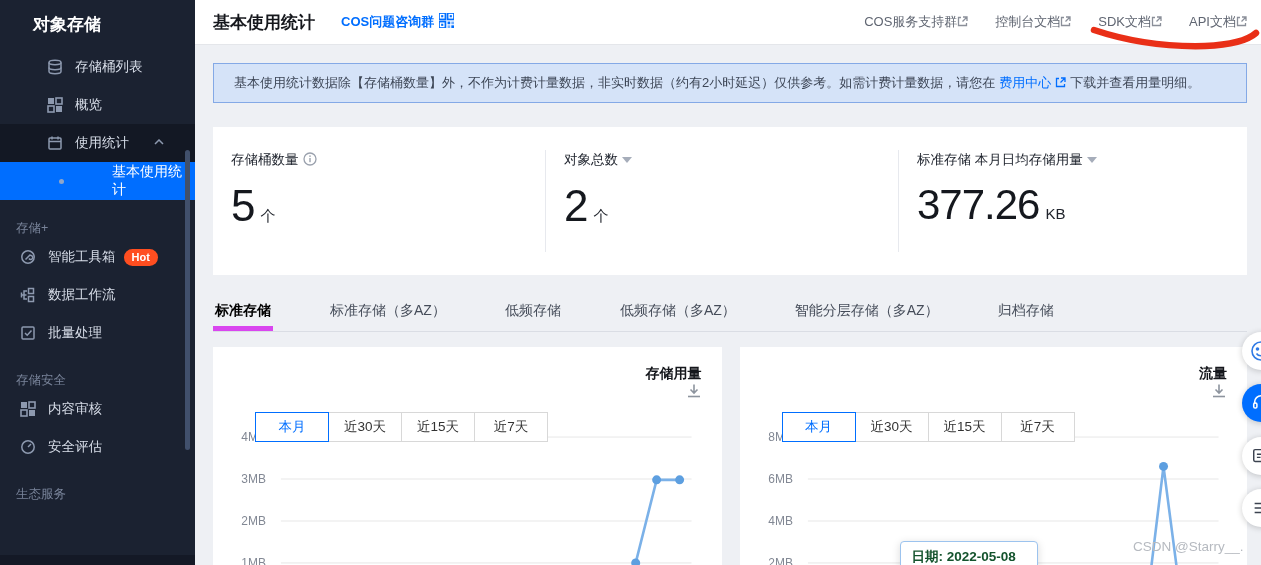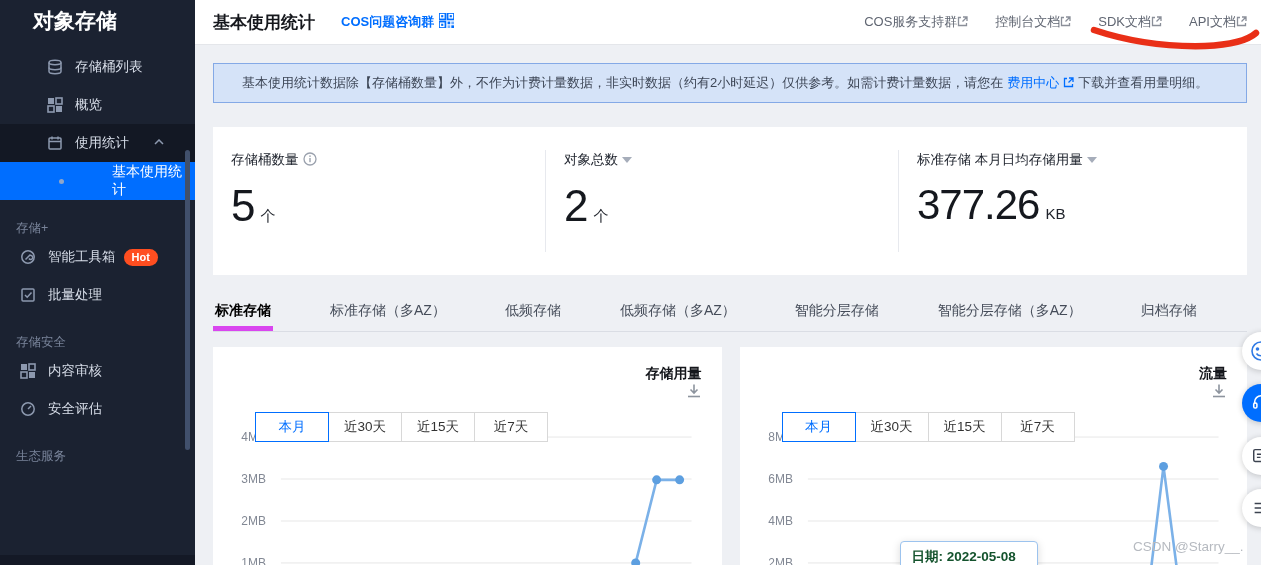--- a/index.html
+++ b/index.html
@@ -2,21 +2,21 @@
 <html><head>
 <meta charset="utf-8">
 <style>
   * { box-sizing:border-box; margin:0; padding:0; }
   html,body { width:1261px; height:565px; overflow:hidden; }
   body { font-family:"Liberation Sans","DejaVu Sans",sans-serif; background:#eef0f4; position:relative; color:#1c212b; }
   #page { position:absolute; inset:0; width:1261px; height:565px; overflow:hidden; }
 
   
   .sidebar { position:absolute; left:0; top:0; width:195px; height:565px; background:#1b2231; z-index:6; }
-  .app-title { padding:7px 0 0 33px; font-size:21px; font-weight:bold; color:#ffffff; height:48px; }
+  .app-title { padding:13px 0 0 33px; font-size:17px; font-weight:bold; color:#ffffff; height:48px; }
   .s-item { display:flex; align-items:center; height:38px; font-size:13.5px; color:#d8dee9; cursor:pointer; position:relative; }
   .s-item .icn { display:inline-flex; width:17px; height:17px; margin-right:11px; color:#8d99af; }
   .s-item.gA { padding-left:47px; }
   .s-item.gB { padding-left:20px; }
   .s-item.parent-open { background:#131824; }
   .s-item.sub { padding-left:112px; }
   .s-item.sub.active { background:#006eff; color:#ffffff; font-size:14px; }
   .s-item.sub .dot { position:absolute; left:59px; top:17px; width:5px; height:5px; border-radius:50%; background:#8fa6c9; }
   .s-item.mt { margin-top:11px; }
   .s-sec { padding-left:16px; margin-top:18px; height:20px; line-height:20px; font-size:12.5px; color:#79849a; }
@@ -29,21 +29,21 @@
   
   .hdr { position:absolute; left:195px; top:0; width:1066px; height:45px; background:#ffffff; border-bottom:1px solid #e4e6ea; display:flex; align-items:center; padding:0 14px 0 18px; z-index:5; }
   .hdr-title { font-size:17px; font-weight:bold; color:#15171c; }
   .hdr-qq { margin-left:26px; font-size:13px; color:#006eff; font-weight:bold; display:flex; align-items:center; gap:5px; cursor:pointer; }
   .hdr-spacer { flex:1; }
   .hdr-link { font-size:13px; color:#606672; margin-left:27px; display:flex; align-items:center; cursor:pointer; }
   .red-note { position:absolute; left:0; top:0; width:1261px; height:60px; z-index:30; pointer-events:none; }
 
   
   .content { position:absolute; left:195px; top:45px; width:1066px; height:520px; }
-  .banner { margin:18px 14px 0 18px; height:40px; background:#d5e3f8; border:1px solid #84a9e6; font-size:13px; color:#3d4656; display:flex; align-items:center; padding:0 28px; white-space:nowrap; overflow:hidden; }
+  .banner { margin:18px 14px 0 18px; height:40px; background:#d5e3f8; border:1px solid #84a9e6; font-size:13px; color:#3d4656; display:flex; align-items:center; padding:0 20px; white-space:nowrap; overflow:hidden; }
   .banner a { color:#006eff; text-decoration:none; margin:0 4px; display:inline-flex; align-items:center; gap:4px; cursor:pointer; }
 
   .stats-card { margin:24px 14px 0 18px; height:148px; background:#ffffff; display:flex; }
   .stat { padding:24px 0 0 18px; }
   .stat.s1 { width:332px; } .stat.s2 { width:352px; } .stat.s3 { flex:1; }
   .vdiv { width:1px; background:#e7e9ee; margin:23px 0; }
   .stat-label { font-size:13.5px; color:#1c212b; display:flex; align-items:center; gap:4px; }
   .stat-value { margin-top:12px; font-size:44px; color:#15181e; letter-spacing:-1px; }
   .stat.s3 .stat-value { font-size:42px; }
   .stat-unit { font-size:15px; color:#20242c; margin-left:6px; letter-spacing:0; }
@@ -131,20 +131,31 @@
       <span class="icn">
         <svg viewBox="0 0 16 16" width="16" height="16" fill="none" stroke="currentColor" stroke-width="1.5">
             <circle cx="8" cy="8" r="6.2"></circle>
             <path d="M5.5 10.5 L10.5 5.5 M9 9.5 a2 2 0 1 0 1.5 -3"></path>
           </svg>
       </span>
       <span>智能工具箱</span>
       <span class="hot">Hot</span>
     </div>
 
+    <div class="s-item gB">
+      <span class="icn">
+        <svg viewBox="0 0 16 16" width="16" height="16" fill="none" stroke="currentColor" stroke-width="1.5">
+            <path d="M1.5 8 h5 M4 8 v-4 h3 M4 8 v4 h3"></path>
+            <rect x="8.5" y="1.5" width="5" height="5"></rect>
+            <rect x="8.5" y="9.5" width="5" height="5"></rect>
+            <path d="M1.5 5.5 v5"></path>
+          </svg>
+      </span>
+      <span>数据工作流</span>
+    </div>
 
     <div class="s-item gB">
       <span class="icn">
         <svg viewBox="0 0 16 16" width="16" height="16" fill="none" stroke="currentColor" stroke-width="1.5">
             <rect x="2" y="2" width="12" height="12" rx="1"></rect>
             <path d="M5 8 l2.2 2.2 L11.5 5.5"></path>
           </svg>
       </span>
       <span>批量处理</span>
     </div>
@@ -273,21 +284,20 @@
         </div>
         <div class="stat-value"><span>377.26</span><span class="stat-unit">KB</span></div>
       </div>
     </div>
 
     <div class="stabs">
       <span class="stab active">标准存储</span>
       <span class="stab">标准存储（多AZ）</span>
       <span class="stab">低频存储</span>
       <span class="stab">低频存储（多AZ）</span>
-      <span class="stab">智能分层存储</span>
       <span class="stab">智能分层存储（多AZ）</span>
       <span class="stab">归档存储</span>
 
     </div>
 
     <div class="charts">
 
       <div class="chart-card c1">
         <div class="cc-head">
           <span class="cc-title">存储用量</span>

